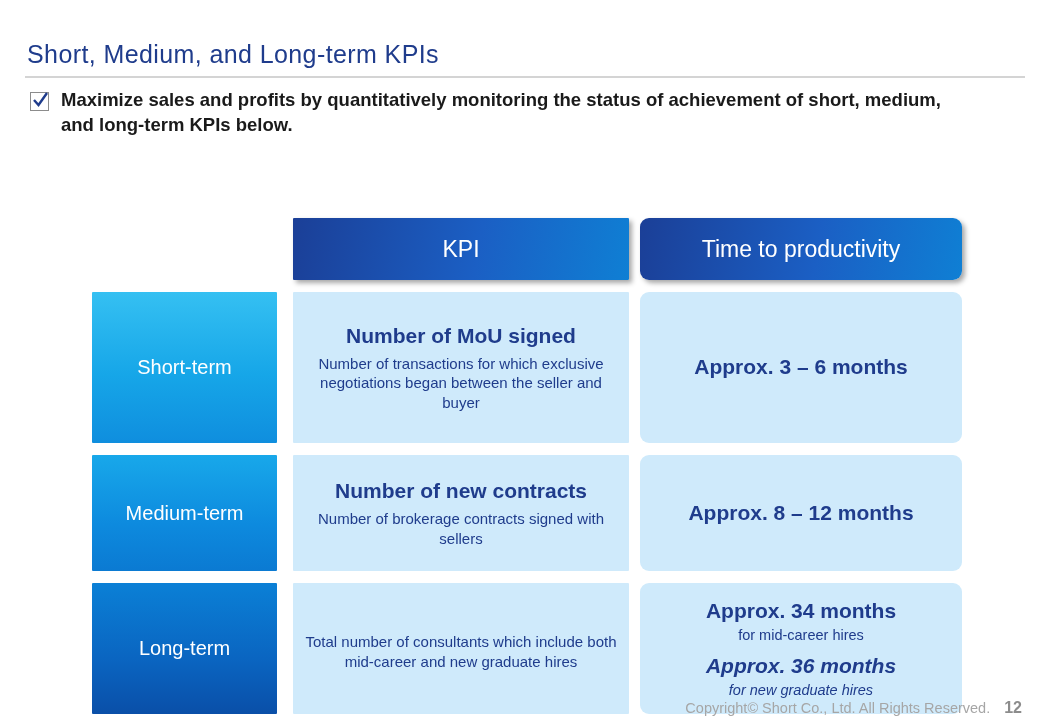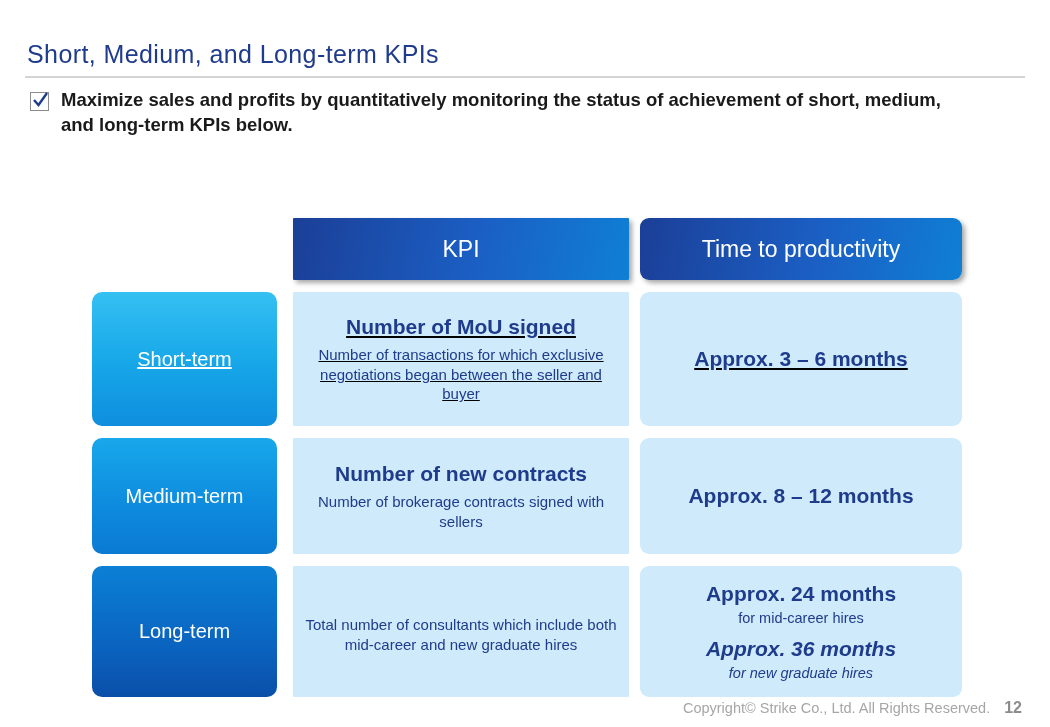--- a/index.html
+++ b/index.html
@@ -90,21 +90,21 @@
 
   .cell-label {
     width: 185px;
     flex: 0 0 185px;
     margin-right: 16px;
     display: flex;
     align-items: center;
     justify-content: center;
     color: #ffffff;
     font-size: 20px;
-    border-radius: 10px;
+    border-radius: 1px;
   }
   .cell-kpi {
     width: 336px;
     flex: 0 0 336px;
     margin-right: 11px;
     box-sizing: border-box;
     display: flex;
     flex-direction: column;
     align-items: center;
     justify-content: center;
@@ -179,21 +179,21 @@
   .lbl-short {
     background: linear-gradient(180deg, #35c0f2 0%, #16a6e8 55%, #0f8ede 100%);
   }
   .lbl-medium {
     background: linear-gradient(180deg, #18a8ea 0%, #0d8ade 60%, #0b7ad2 100%);
   }
   .lbl-long {
     background: linear-gradient(180deg, #0b80d6 0%, #0a64c0 60%, #0a4fa8 100%);
   }
 
-  .h-short .cell-label, .h-short .body-cell { height: 134px; text-decoration: underline; }
+  .h-short .cell-label, .h-short .body-cell { height: 151px; }
   .h-medium .cell-label, .h-medium .body-cell { height: 116px; }
   .h-long .cell-label, .h-long .body-cell { height: 131px; }
 
   
   .footer {
     position: absolute;
     right: 28px;
     bottom: 10px;
     display: flex;
     align-items: baseline;
@@ -260,30 +260,30 @@
       </div>
     </div>
 
     <div class="row h-long">
       <div class="cell-label lbl-long">Long-term</div>
       <div class="cell-kpi body-cell">
         <div class="kpi-sub">Total number of consultants which include both mid-career and new graduate hires</div>
       </div>
       <div class="cell-time body-cell">
         <div class="time-block">
-          <div class="time-main">Approx. 24 months</div>
+          <div class="time-main">Approx. 34 months</div>
           <div class="time-sub">for mid-career hires</div>
         </div>
         <div class="time-block">
           <div class="time-main">Approx. 36 months</div>
           <div class="time-sub">for new graduate hires</div>
         </div>
       </div>
     </div>
 
   </div>
 
   <div class="footer">
-    <span class="copyright">Copyright© Strike Co., Ltd. All Rights Reserved.</span>
+    <span class="copyright">Copyright© Short Co., Ltd. All Rights Reserved.</span>
     <span class="page-num">12</span>
   </div>
 
 </div>
 
 </body></html>

